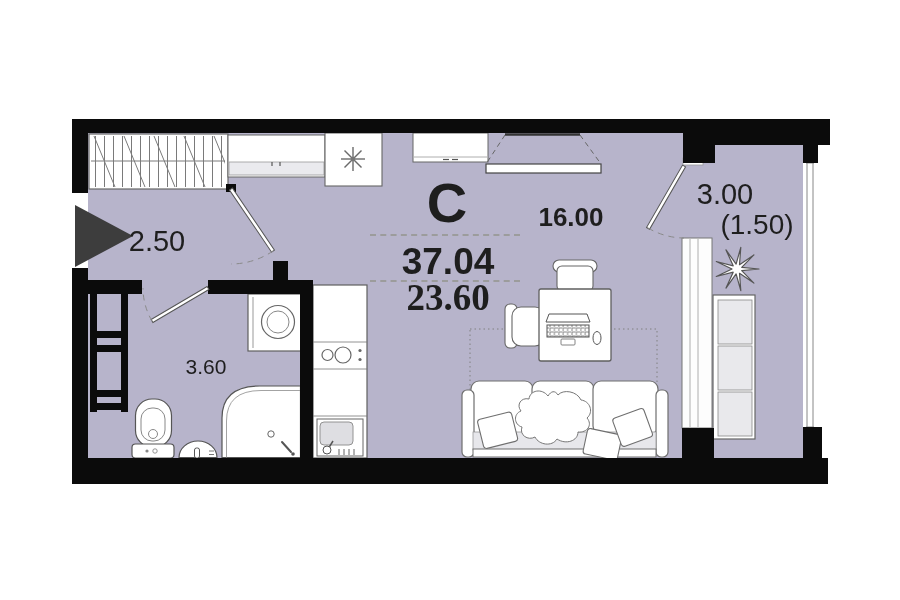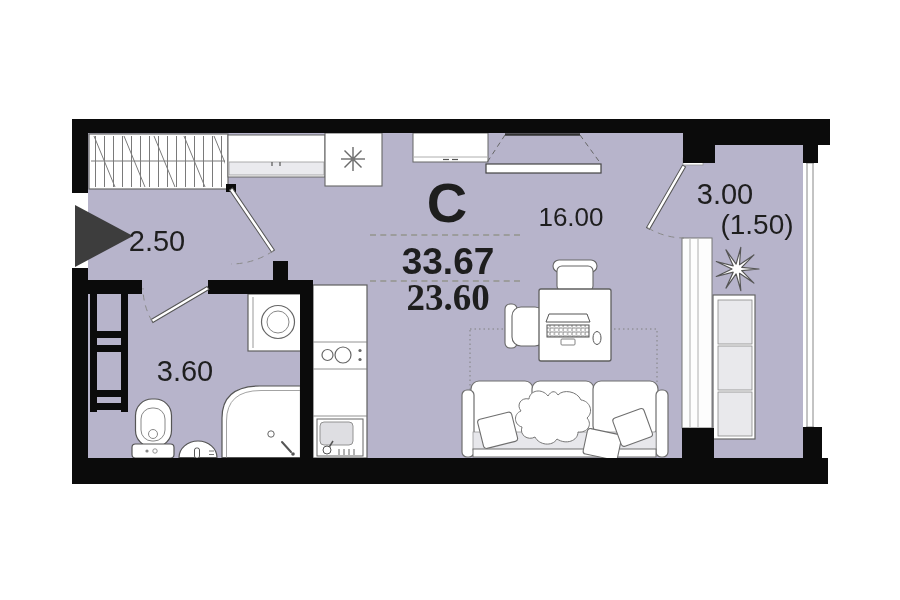--- a/index.html
+++ b/index.html
@@ -1,23 +1,23 @@
 <!DOCTYPE html>
 <html><head>
 <meta charset="utf-8">
 <style>
   html,body{margin:0;padding:0;background:#fff;}
   .stage{position:relative;width:900px;height:600px;background:#fff;overflow:hidden;
          font-family:"Liberation Sans", sans-serif;}
   .stage svg{position:absolute;left:0;top:0;}
   .lbl{position:absolute;color:#1e1e1e;text-align:center;white-space:nowrap;}
   .lbl-letter{left:416px;top:172px;width:62px;font-size:56px;line-height:62px;font-weight:600;}
-  .lbl-living{left:526px;top:202px;width:90px;font-size:26px;font-weight:400;}
+  .lbl-living{left:526px;top:202px;width:90px;font-size:26px;font-weight:700;}
   .lbl-hall{left:113px;top:225px;width:88px;font-size:29px;font-weight:400;}
-  .lbl-bath{left:141px;top:355px;width:88px;font-size:29px;font-weight:500;}
+  .lbl-bath{left:162px;top:355px;width:88px;font-size:21px;font-weight:500;}
   .lbl-balc{left:681px;top:178px;width:88px;font-size:29px;font-weight:500;}
   .lbl-balc2{left:709px;top:209px;width:96px;font-size:28px;font-weight:500;}
   .lbl-area1{left:389px;top:241px;width:118px;font-size:37px;font-weight:600;}
   .lbl-area2{left:389px;top:276px;width:118px;font-size:37px;font-weight:600;font-family:Liberation Serif, serif;}
   .divider{position:absolute;left:370px;width:150px;height:0;border-top:2px dashed #9c9c9c;}
   .div1{top:234px;}
   .div2{top:280px;}
 </style>
 </head>
 <body>
@@ -248,16 +248,16 @@
   <polygon points="75,205 133,236 75,267" fill="#3d3d3d"></polygon>
 </svg>
 
 <div class="lbl lbl-letter">С</div>
 <div class="lbl lbl-living">16.00</div>
 <div class="lbl lbl-hall">2.50</div>
 <div class="lbl lbl-bath">3.60</div>
 <div class="lbl lbl-balc">3.00</div>
 <div class="lbl lbl-balc2">(1.50)</div>
 <div class="divider div1"></div>
-<div class="lbl lbl-area1">33.67</div>
+<div class="lbl lbl-area1">37.04</div>
 <div class="divider div2"></div>
 <div class="lbl lbl-area2">23.60</div>
 </div>
 
 </body></html>

